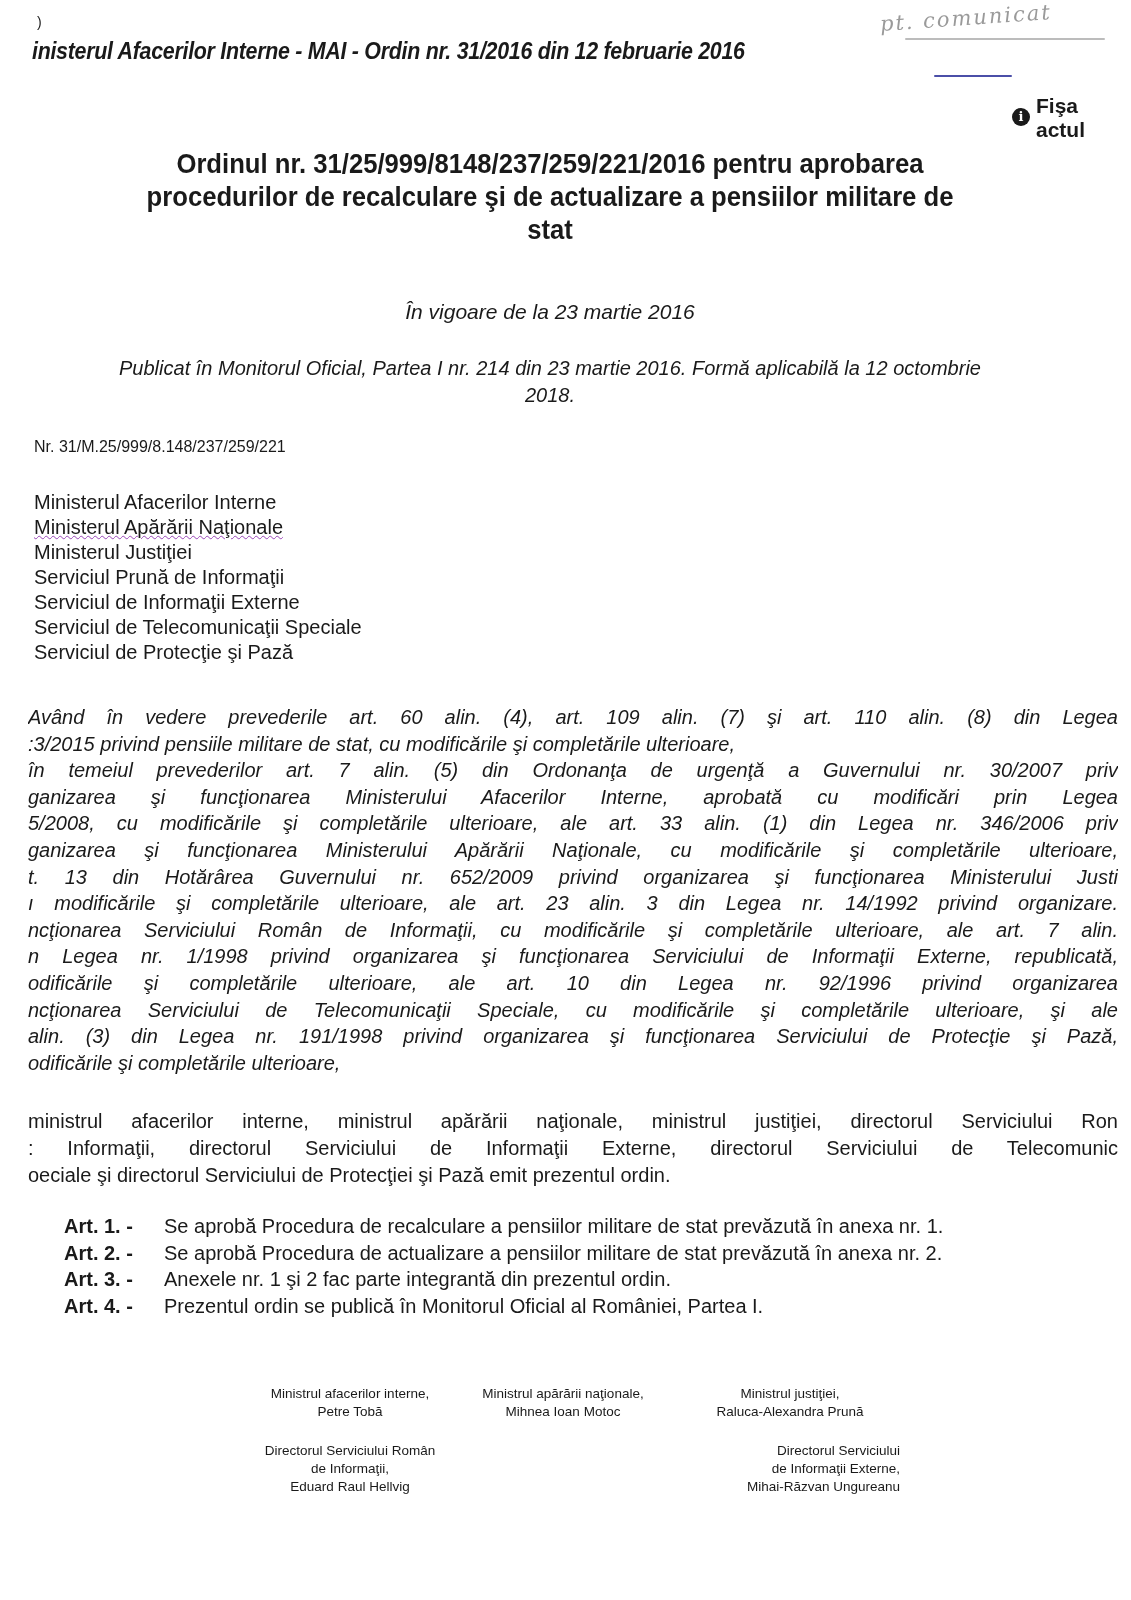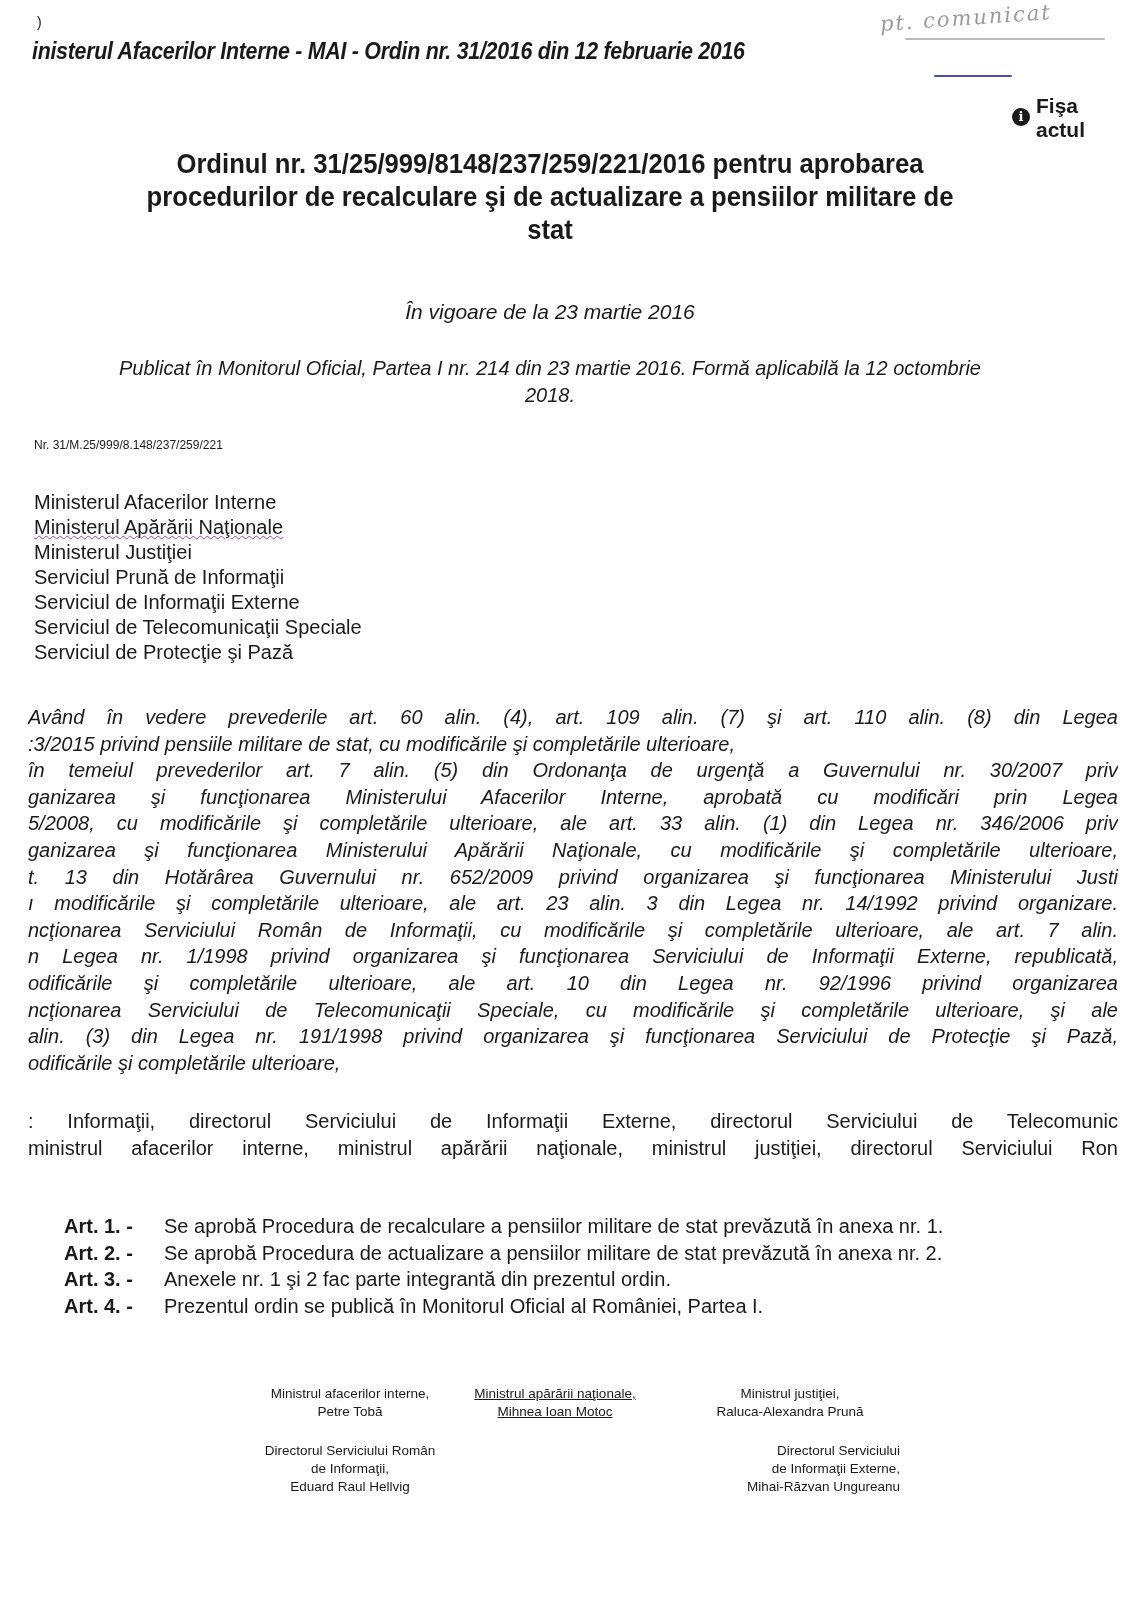--- a/index.html
+++ b/index.html
@@ -9,36 +9,36 @@
   .running-header { left: 32px; top: 38px; font-size: 23px; font-weight: bold; font-style: italic; letter-spacing: -0.3px; transform: scaleX(0.93); transform-origin: left; }
   .handwriting { left: 880px; top: 12px; font-family: "DejaVu Serif", serif; font-size: 21px; color: #9a9a9a; font-style: italic; letter-spacing: 2px; transform: rotate(-4deg); transform-origin: left; }
   .hw-underline { left: 905px; top: 38px; width: 200px; height: 2px; background: #bcbcbc; border-radius: 2px; }
   .pen-stroke { left: 934px; top: 75px; width: 78px; height: 2px; background: #4b4fa8; border-radius: 2px; }
   .fisa { left: 1012px; top: 94px; display: flex; align-items: flex-start; gap: 6px; cursor: pointer; }
   .info-icon { width: 18px; height: 18px; border-radius: 50%; background: #1a1a1a; color: #fff; font-family: "DejaVu Serif", serif; font-weight: bold; font-size: 13px; line-height: 18px; text-align: center; margin-top: 14px; }
   .fisa-text { font-weight: bold; font-size: 21px; line-height: 24px; white-space: normal; width: 66px; }
   .title { left: 120px; top: 148px; width: 860px; text-align: center; font-size: 27px; font-weight: bold; line-height: 33px; white-space: normal; transform: scaleX(0.95); transform-origin: center; }
   .in-force { left: 120px; top: 300px; width: 860px; text-align: center; font-size: 21px; font-style: italic; }
   .published { left: 100px; top: 355px; width: 900px; text-align: center; font-size: 20px; font-style: italic; line-height: 27px; white-space: normal; }
-  .doc-number { left: 34px; top: 438px; font-size: 12px; }
+  .doc-number { left: 34px; top: 438px; font-size: 16px; }
   .institutions { left: 34px; top: 490px; font-size: 20px; line-height: 25px; }
   .inst-item { display: block; }
   .underline-wavy { text-decoration: underline wavy #9a46b8; text-decoration-thickness: 1px; }
   .preamble { left: 28px; top: 704px; width: 1090px; font-size: 20px; font-style: italic; line-height: 26.6px; }
   .line { display: block; white-space: nowrap; overflow: hidden; }
   .justify { text-align: justify; text-align-last: justify; }
   .enact { left: 28px; top: 1108px; width: 1090px; font-size: 20px; line-height: 27px; }
   .articles { left: 32px; top: 1213px; font-size: 20px; line-height: 26.5px; margin-left: 32px; }
   .art-row { display: flex; }
   .art-label { width: 100px; font-weight: bold; }
   .signatures { left: 240px; top: 1385px; width: 660px; font-size: 13.5px; line-height: 18px; }
   .sig { position: absolute; text-align: center; white-space: nowrap; }
   .sig span { display: block; }
   .s1 { left: 0px; width: 220px; top: 0; }
-  .s2 { left: 210px; width: 210px; top: 0; text-decoration: underline; }
+  .s2 { left: 218px; width: 210px; top: 0; }
   .s3 { left: 440px; width: 220px; top: 0; }
   .s4 { left: 0px; width: 220px; top: 57px; }
   .s5 { left: 440px; width: 220px; top: 57px; text-align: right; }
 </style>
 </head>
 <body>
 
 <div class="abs paren">)</div>
 <div class="abs running-header">inisterul Afacerilor Interne - MAI - Ordin nr. 31/2016 din 12 februarie 2016</div>
 <div class="abs handwriting">pt. comunicat</div>
@@ -76,22 +76,23 @@
   <span class="line justify">ı modificările şi completările ulterioare, ale art. 23 alin. 3 din Legea nr. 14/1992 privind organizare.</span>
   <span class="line justify">ncţionarea Serviciului Român de Informaţii, cu modificările şi completările ulterioare, ale art. 7 alin.</span>
   <span class="line justify">n Legea nr. 1/1998 privind organizarea şi funcţionarea Serviciului de Informaţii Externe, republicată,</span>
   <span class="line justify">odificările şi completările ulterioare, ale art. 10 din Legea nr. 92/1996 privind organizarea</span>
   <span class="line justify">ncţionarea Serviciului de Telecomunicaţii Speciale, cu modificările şi completările ulterioare, şi ale</span>
   <span class="line justify">alin. (3) din Legea nr. 191/1998 privind organizarea şi funcţionarea Serviciului de Protecţie şi Pază,</span>
   <span class="line">odificările şi completările ulterioare,</span>
 </div>
 
 <div class="abs enact">
+  <span class="line justify"> ministrul afacerilor interne, ministrul apărării naţionale, ministrul justiţiei, directorul Serviciului Ron</span>
   <span class="line justify">: Informaţii, directorul Serviciului de Informaţii Externe, directorul Serviciului de Telecomunic</span>
-  <span class="line justify"> ministrul afacerilor interne, ministrul apărării naţionale, ministrul justiţiei, directorul Serviciului Ron</span>
+  <span class="line">oeciale şi directorul Serviciului de Protecţiei şi Pază emit prezentul ordin.</span>
 </div>
 
 <div class="abs articles">
   <div class="art-row">
     <span class="art-label">Art. 1. -</span>
     <span>Se aprobă Procedura de recalculare a pensiilor militare de stat prevăzută în anexa nr. 1.</span>
   </div>
   <div class="art-row">
     <span class="art-label">Art. 2. -</span>
     <span>Se aprobă Procedura de actualizare a pensiilor militare de stat prevăzută în anexa nr. 2.</span>

